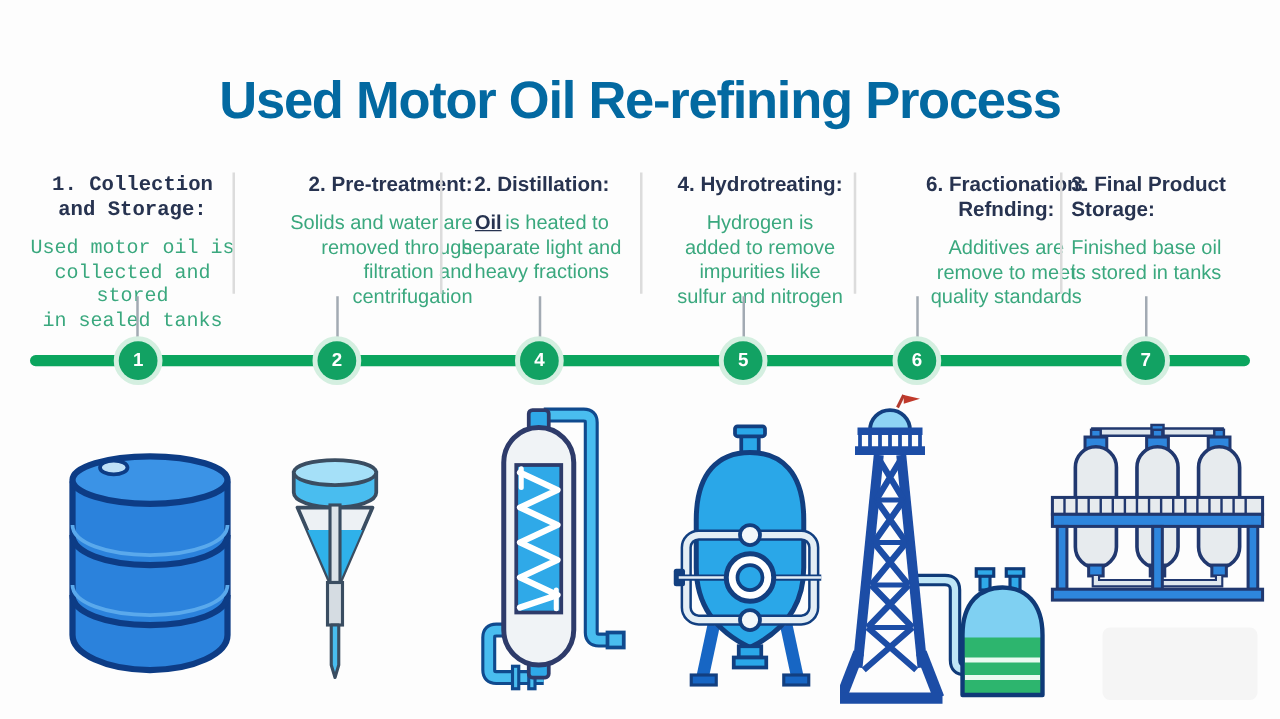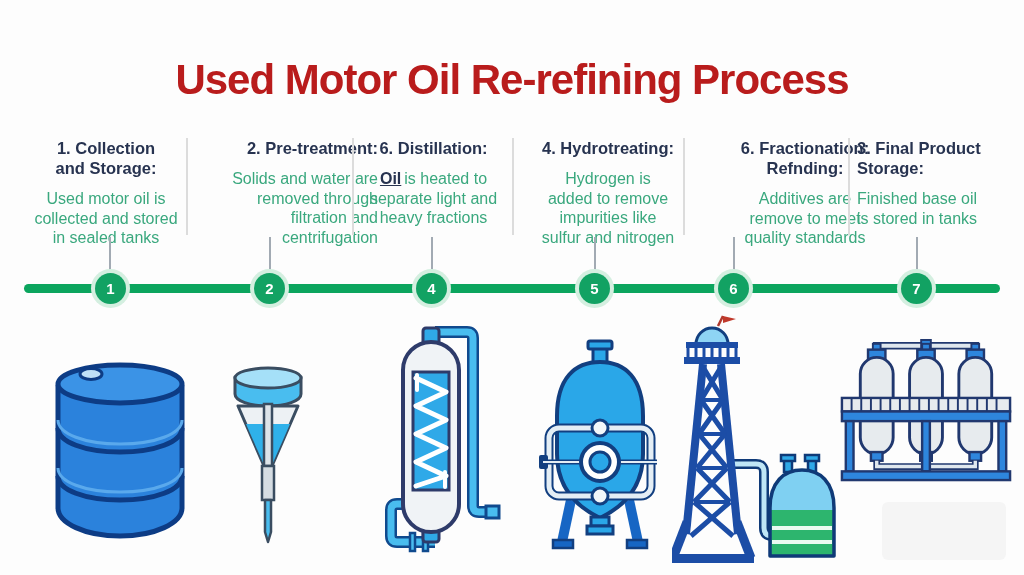--- a/index.html
+++ b/index.html
@@ -2,32 +2,32 @@
 <html><head>
 <meta charset="utf-8">
 <style>
   html,body{margin:0;padding:0;background:#ffffff;}
   .canvas{
     position:relative;width:1024px;height:575px;background:#fdfdfd;overflow:hidden;
     font-family:"Liberation Sans", sans-serif;
   }
   .title{
     position:absolute;top:56px;left:0;width:100%;text-align:center;
-    font-size:42px;font-weight:800;letter-spacing:-1px;color:#b91c1c;
+    font-size:42px;font-weight:800;letter-spacing:-1px;color:#0369a1;
   }
   .step{position:absolute;top:138px;}
   .step .heading{
     font-size:16.5px;font-weight:700;color:#273350;line-height:1.22;white-space:pre-line;
   }
   .step .body{
     font-size:16px;color:#3aa87e;line-height:1.22;white-space:pre-line;margin-top:11px;
   }
   .step .lead{font-weight:700;color:#273350;}
   .step .lead:not(:empty){margin-right:3px;text-decoration:underline;}
-  .c1{left:24px;width:164px;text-align:center;}
+  .c1{left:24px;width:164px;text-align:center;font-family:Liberation Mono, monospace;}
   .c2{left:189px;width:163px;text-align:right;padding-left:26px;}
   .c3{left:356px;width:155px;text-align:center;}
   .c4{left:528px;width:160px;text-align:center;}
   .c5{left:730px;width:150px;text-align:center;}
   .c6{left:857px;width:158px;text-align:left;}
   .divider{position:absolute;top:138px;height:97px;width:2px;background:#dcdcdc;}
   .d1{left:186px;}.d2{left:352px;}.d3{left:512px;}.d4{left:683px;}.d5{left:848px;}
   .connector{position:absolute;top:237px;height:37px;width:2px;background:#a2aab3;}
   .k1{left:109px;}.k2{left:269px;}.k3{left:431px;}.k4{left:594px;}.k5{left:733px;}.k6{left:916px;}
   .timeline-bar{
@@ -68,21 +68,21 @@
 in sealed tanks</span></div>
   </div>
   <div class="step c2">
     <div class="heading">2. Pre-treatment:</div>
     <div class="body"><span class="lead"></span><span>Solids and water are
 removed through
 filtration and
 centrifugation</span></div>
   </div>
   <div class="step c3">
-    <div class="heading">6. Distillation:</div>
+    <div class="heading">2. Distillation:</div>
     <div class="body"><span class="lead">Oil</span><span>is heated to
 separate light and
 heavy fractions</span></div>
   </div>
   <div class="step c4">
     <div class="heading">4. Hydrotreating:</div>
     <div class="body"><span class="lead"></span><span>Hydrogen is
 added to remove
 impurities like
 sulfur and nitrogen</span></div>

